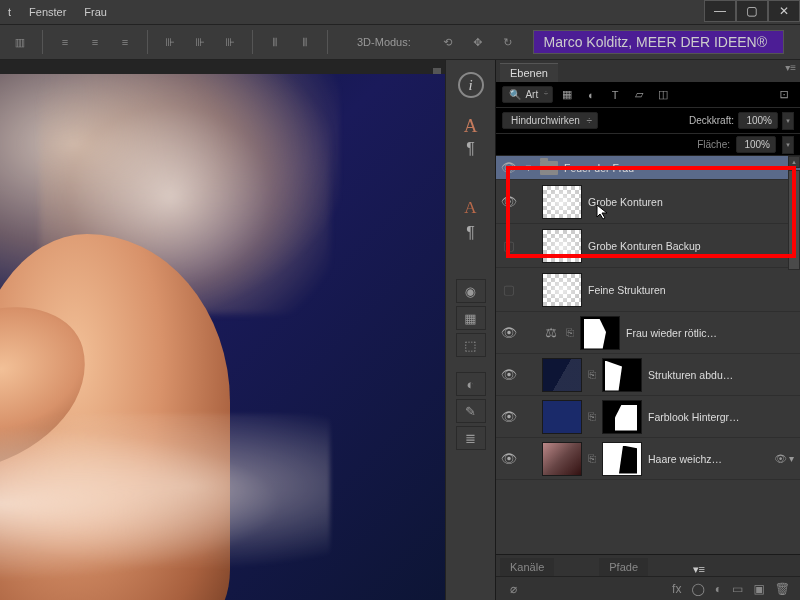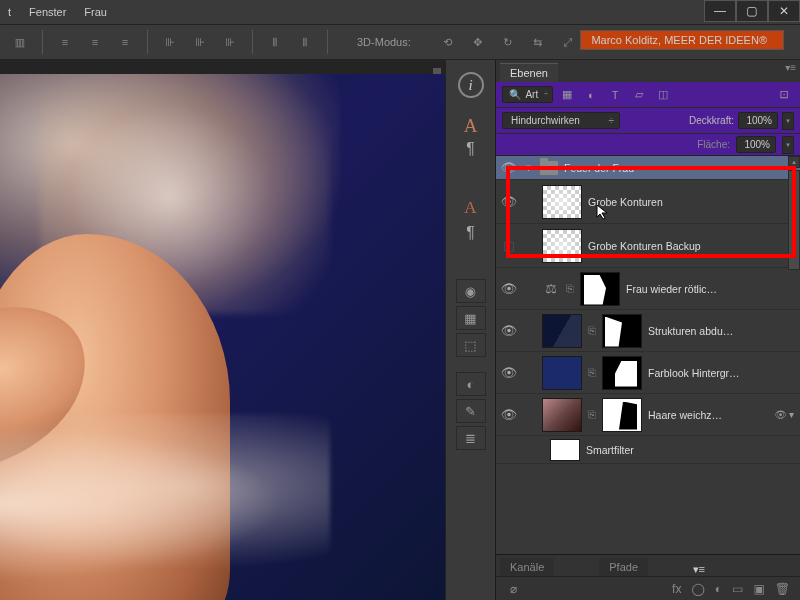--- a/index.html
+++ b/index.html
@@ -9,21 +9,21 @@
 .menubar { height: 24px; background: #3a3a3a; display: flex; align-items: center; padding: 0 8px; color: #ccc; }
 .menubar span { margin-right: 18px; cursor: default; }
 .window-controls { position: absolute; top: 0; right: 0; height: 24px; display: flex; }
 .window-controls div { width: 32px; height: 22px; background: #2a2a2a; border: 1px solid #555; display: flex; align-items: center; justify-content: center; font-size: 12px; }
 
 
 .toolbar { height: 36px; background: #3a3a3a; border-top: 1px solid #222; border-bottom: 1px solid #222; display: flex; align-items: center; padding: 0 8px; gap: 6px; color: #888; position: relative; }
 .toolbar .tb-btn { width: 24px; height: 24px; display: flex; align-items: center; justify-content: center; color: #888; }
 .toolbar .divider { width: 1px; height: 24px; background: #555; margin: 0 4px; }
 .toolbar .mode-label { color: #999; font-size: 11px; margin: 0 19px; }
-.account-btn { position: absolute; right: 16px; top: 5px; background: #c2410c; border: 1px solid #555; padding: 3px 16px 3px 10px; color: #ccc; font-size: 11px; }
+.account-btn { position: absolute; right: 16px; top: 5px; background: #4c1d95; border: 1px solid #555; padding: 3px 16px 3px 10px; color: #ccc; font-size: 14px; }
 
 
 .main-area { display: flex; height: calc(100% - 60px); }
 .canvas-wrap { flex: 0 0 445px; background: #242424; padding: 14px 0 0 0; position: relative; overflow: hidden; }
 .canvas-wrap::before { content: ""; position: absolute; top: 8px; right: 4px; width: 8px; height: 8px; background: #555; }
 .artwork { width: 445px; height: 526px; background: linear-gradient(135deg, #0b1440 0%, #1a1a5a 40%, #0d1535 100%); position: relative; overflow: hidden; }
 .artwork .figure { position: absolute; left: -120px; top: -40px; width: 420px; height: 620px; }
 .artwork .body { position: absolute; left: 90px; top: 200px; width: 260px; height: 420px; background: radial-gradient(ellipse at 40% 30%, #f2c097 0%, #d8926a 40%, #a8603e 75%, #6b3820 100%); border-radius: 45% 55% 30% 30% / 40% 40% 20% 20%; filter: blur(0.5px); }
 .artwork .arm { position: absolute; left: 0px; top: 280px; width: 210px; height: 150px; background: radial-gradient(ellipse at 60% 40%, #f2c097 0%, #d8926a 45%, #8a4a2a 90%); border-radius: 50% 40% 60% 40%; transform: rotate(-15deg); }
 .artwork .hair { position: absolute; left: 80px; top: -10px; width: 380px; height: 300px; background: radial-gradient(ellipse at 30% 40%, rgba(240,220,200,0.85) 0%, rgba(200,160,130,0.5) 40%, transparent 75%); filter: blur(2px); }
@@ -33,33 +33,33 @@
 
 .side-tabs { width: 50px; background: #3a3a3a; border-left: 1px solid #222; display: flex; flex-direction: column; align-items: center; padding-top: 12px; gap: 3px; }
 .side-tabs .pair { display: flex; flex-direction: column; gap: 3px; margin-bottom: 12px; }
 .side-tabs .tab-icon { width: 30px; height: 24px; background: #3a3a3a; border: 1px solid #2a2a2a; display: flex; align-items: center; justify-content: center; color: #999; font-size: 13px; }
 .side-tabs .info-badge { width: 26px; height: 26px; border-radius: 50%; border: 2px solid #888; display: flex; align-items: center; justify-content: center; font-style: italic; font-family: serif; font-size: 15px; color: #ccc; margin-bottom: 14px; }
 .side-tabs .char { width: 26px; height: 26px; display: flex; align-items: center; justify-content: center; font-size: 17px; color: #b9694a; font-family: serif; }
 .side-tabs .glyph { font-size: 16px; color: #aaa; }
 .side-tabs .keyA { font-size: 19px; color: #c47a5c; font-family: Georgia, serif; }
 
 
-.layers-panel { flex: 1; background: #4c1d95; border-left: 1px solid #1a1a1a; display: flex; flex-direction: column; min-width: 0; }
+.layers-panel { flex: 1; background: #000000; border-left: 1px solid #1a1a1a; display: flex; flex-direction: column; min-width: 0; }
 .panel-tab-row { height: 22px; background: #333; display: flex; align-items: end; padding-left: 4px; position: relative; }
 .panel-tab-row .expand-icn { position: absolute; right: 4px; top: 2px; color: #888; font-size: 10px; }
 .panel-tab { background: #3a3a3a; padding: 3px 10px; font-size: 11px; color: #ddd; border-top: 1px solid #555; }
 .panel-tab.inactive { background: #2e2e2e; color: #888; border: none; }
 
 .filter-row { height: 26px; display: flex; align-items: center; padding: 0 6px; gap: 4px; border-bottom: 1px solid #2a2a2a; }
 .search-sel { background: #2e2e2e; border: 1px solid #222; color: #ccc; padding: 2px 14px 2px 6px; font-size: 10px; border-radius: 2px; position: relative; display: flex; align-items: center; gap: 4px; }
 .search-sel::after { content: "÷"; position: absolute; right: 4px; top: 2px; color: #888; font-size: 8px; }
 .filter-row .ficon { width: 20px; height: 18px; display: flex; align-items: center; justify-content: center; color: #999; }
 
 .blend-row { height: 26px; display: flex; align-items: center; padding: 0 6px; gap: 4px; border-bottom: 1px solid #2a2a2a; }
-.blend-sel { background: #2e2e2e; border: 1px solid #222; color: #ccc; padding: 2px 14px 2px 8px; font-size: 10px; border-radius: 2px; width: 118px; position: relative; }
+.blend-sel { background: #2e2e2e; border: 1px solid #222; color: #ccc; padding: 2px 14px 2px 8px; font-size: 10px; border-radius: 2px; width: 96px; position: relative; }
 .blend-sel::after { content: "÷"; position: absolute; right: 5px; top: 2px; color: #888; font-size: 10px; }
 .blend-row .lbl { color: #bbb; font-size: 10px; margin-left: auto; }
 .pct-box { background: #2e2e2e; border: 1px solid #222; color: #ccc; padding: 2px 5px; font-size: 10px; border-radius: 2px; width: 40px; text-align: right; }
 .pct-drop { width: 12px; height: 18px; background: #2e2e2e; border: 1px solid #222; display: flex; align-items: center; justify-content: center; font-size: 7px; color: #888; }
 
 .lock-row { height: 22px; display: flex; align-items: center; padding: 0 6px; gap: 6px; border-bottom: 1px solid #222; color: #888; font-size: 10px; }
 
 
 .layers-list { flex: 1; overflow: hidden; background: #383838; position: relative; }
 .layer-row { display: flex; align-items: center; min-height: 34px; border-bottom: 1px solid #2e2e2e; padding: 2px 4px; gap: 6px; }
@@ -236,20 +236,26 @@
         </div>
       </div>
 
       <div class="layer-row" style="min-height:44px">
         <div class="eye off">▢</div>
         <div class="indent"></div>
         <div class="thumb wisps"></div>
         <div class="lname">Grobe Konturen Backup</div>
       </div>
 
+      <div class="layer-row" style="min-height:44px">
+        <div class="eye off">▢</div>
+        <div class="indent"></div>
+        <div class="thumb wisps"></div>
+        <div class="lname">Feine Strukturen</div>
+      </div>
 
       <div class="layer-row" style="min-height:42px">
         <div class="eye">👁</div>
         <div class="indent"></div>
         <div class="adjicon">⚖</div>
         <div class="link">⎘</div>
         <div class="thumb mask"></div>
         <div class="lname">Frau wieder rötlic…</div>
       </div>
 
@@ -277,25 +283,20 @@
         <div class="thumb photo"></div>
         <div class="link">⎘</div>
         <div class="thumb mask4"></div>
         <div class="lname">Haare weichz…</div>
         <div class="fxchip">
             <span>👁</span>
             <span>▾</span>
           </div>
       </div>
 
-      <div class="smartfilter-row">
-        <div class="eye"></div>
-        <div class="thumb-sm"></div>
-        <div class="lname">Smartfilter</div>
-      </div>
     </div>
 
     <div class="bottom-tabs">
       <div class="panel-tab inactive">Kanäle</div>
       <div class="panel-tab inactive">Pfade</div>
       <div class="expand-icn">▾≡</div>
     </div>
     <div class="bottom-icons">
       <span style="margin-right:auto; margin-left:4px">⌀</span>
       <span>fx</span>

